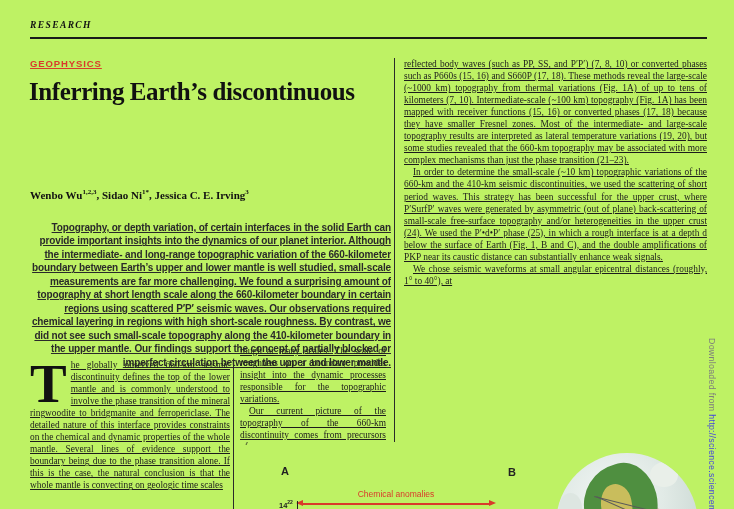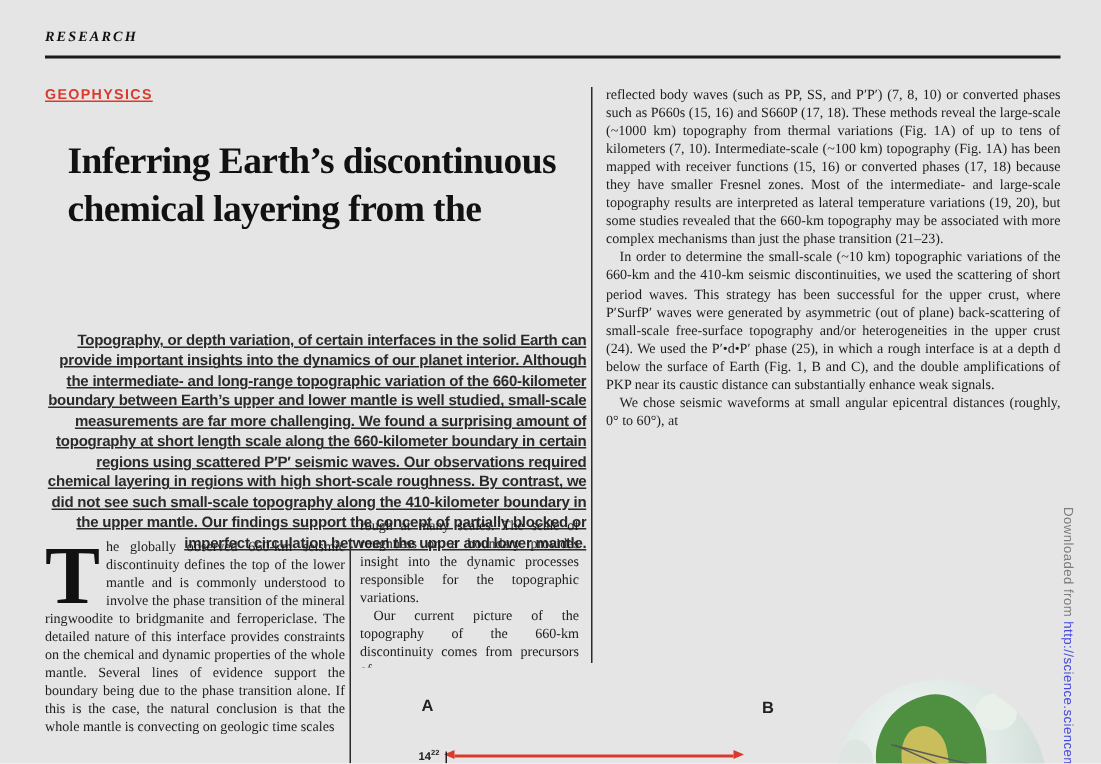--- a/index.html
+++ b/index.html
@@ -1,32 +1,32 @@
 <!DOCTYPE html>
 <html><head>
 <meta charset="utf-8">
 <style>
   html,body { margin:0; padding:0; }
   body { width:734px; height:509px; background:#ffffff; font-family:"Liberation Serif", serif; }
-  .page { position:relative; width:734px; height:509px; overflow:hidden; background:#e5e5e5; color:#1a1a1a; }
+  .page { position:relative; width:734px; height:509px; overflow:hidden; background:#bef264; color:#1a1a1a; }
 
   .masthead { position:absolute; left:30px; top:20px; font:bold italic 9.5px "Liberation Serif", serif; letter-spacing:1.4px; color:#111; }
   .head-rule { position:absolute; left:30px; top:37px; width:677px; height:1.5px; background:#1a1a1a; }
 
   .section-label { position:absolute; left:30px; top:58px; font:bold 9.5px "Liberation Sans", sans-serif; letter-spacing:.9px; color:#d93a2b;text-decoration:underline; }
 
   .title { position:absolute; left:29px; top:76px; width:368px; font:bold 25px/31.5px "Liberation Serif", serif; letter-spacing:-0.4px; color:#111; }
 
   .authors { position:absolute; left:30px; top:188px; width:360px; font:bold 11px "Liberation Serif", serif; color:#111; }
   .authors sup { font-size:7px; }
 
   .abstract { position:absolute; left:30px; top:211px; width:361px; height:147px; overflow:hidden;
               font:bold 10px/13.45px "Liberation Sans", sans-serif; letter-spacing:-0.15px; color:#2a2a2a; text-align:right;text-decoration:underline; }
 
-  .bodytext { position:absolute; font-size:9.4px; line-height:12.05px; text-align:justify; color:#1c1c1c; }
+  .bodytext { position:absolute; font-size:9.4px; line-height:12.05px; text-align:justify; color:#1c1c1c;text-decoration:underline; }
   .bodytext p { margin:0; }
   .bodytext p.ind { text-indent:9px; }
   .col1 { left:30px; top:359px; width:200px; height:150px; overflow:hidden; }
   .col2 { left:240px; top:345px; width:146px; height:100px; overflow:hidden; }
   .col3 { left:404px; top:58px; width:303px; height:372px; overflow:hidden; }
   .col3 p + p { margin-top:0; }
 
   .dropcap { float:left; font:bold 55px/44px "Liberation Serif", serif; color:#111; margin:3px 4px 0 0; }
 
   .vrule { position:absolute; width:1px; background:#2a2a2a; }
@@ -73,48 +73,52 @@
 </head>
 <body>
 
 <div class="page">
 
   <div class="masthead">RESEARCH</div>
   <div class="head-rule"></div>
 
   <div class="section-label">GEOPHYSICS</div>
 
-  <h1 class="title" style="margin:16px;">
+  <h1 class="title" style="margin:0;">
     <span>Inferring Earth’s discontinuous</span><br>
-    <span>chemical layering from the</span><br>
+    <br>
   </h1>
 
+  <div class="authors">
+    <span>Wenbo Wu</span><sup>1,2,3</sup><span>, </span><span>Sidao Ni</span><sup>1*</sup><span>, </span><span>Jessica C. E. Irving</span><sup>3</sup>
+  </div>
 
   <p class="abstract">Topography, or depth variation, of certain interfaces in the solid Earth can provide important insights into the dynamics of our planet interior. Although the intermediate- and long-range topographic variation of the 660-kilometer boundary between Earth’s upper and lower mantle is well studied, small-scale measurements are far more challenging. We found a surprising amount of topography at short length scale along the 660-kilometer boundary in certain regions using scattered P′P′ seismic waves. Our observations required chemical layering in regions with high short-scale roughness. By contrast, we did not see such small-scale topography along the 410-kilometer boundary in the upper mantle. Our findings support the concept of partially blocked or imperfect circulation between the upper and lower mantle.</p>
 
   <div class="bodytext col1">
     <span class="dropcap">T</span><span>he globally observed 660-km seismic discontinuity defines the top of the lower mantle and is commonly understood to involve the phase transition of the mineral ringwoodite to bridgmanite and ferropericlase. The detailed nature of this interface provides constraints on the chemical and dynamic properties of the whole mantle. Several lines of evidence support the boundary being due to the phase transition alone. If this is the case, the natural conclusion is that the whole mantle is convecting on geologic time scales</span>
   </div>
 
   <div class="vrule rule-cols"></div>
 
   <div class="bodytext col2">
     <p>rough at many scales. The scale of roughness on a boundary provides insight into the dynamic processes responsible for the topographic variations.</p>
     <p class="ind">Our current picture of the topography of the 660-km discontinuity comes from precursors of</p>
   </div>
 
   <div class="vrule rule-main"></div>
 
   <div class="bodytext col3">
     <p>reflected body waves (such as PP, SS, and P′P′) (7, 8, 10) or converted phases such as P660s (15, 16) and S660P (17, 18). These methods reveal the large-scale (~1000 km) topography from thermal variations (Fig. 1A) of up to tens of kilometers (7, 10). Intermediate-scale (~100 km) topography (Fig. 1A) has been mapped with receiver functions (15, 16) or converted phases (17, 18) because they have smaller Fresnel zones. Most of the intermediate- and large-scale topography results are interpreted as lateral temperature variations (19, 20), but some studies revealed that the 660-km topography may be associated with more complex mechanisms than just the phase transition (21–23).</p>
     <p class="ind">In order to determine the small-scale (~10 km) topographic variations of the 660-km and the 410-km seismic discontinuities, we used the scattering of short period waves. This strategy has been successful for the upper crust, where P′SurfP′ waves were generated by asymmetric (out of plane) back-scattering of small-scale free-surface topography and/or heterogeneities in the upper crust (24). We used the P′•d•P′ phase (25), in which a rough interface is at a depth d below the surface of Earth (Fig. 1, B and C), and the double amplifications of PKP near its caustic distance can substantially enhance weak signals.</p>
-    <p class="ind">We chose seismic waveforms at small angular epicentral distances (roughly, 0° to 60°), at</p>
+    <p class="ind">We chose seismic waveforms at small angular epicentral distances (roughly, 1° to 40°), at</p>
   </div>
 
   <div class="panel-label label-a">A</div>
+  <div class="fig-annotation">Chemical anomalies</div>
   <div class="fig-arrow"></div>
   <div class="axis-tick"><span>14</span><sup>22</sup></div>
   <div class="axis-stub"></div>
 
   <div class="panel-label label-b">B</div>
 
   <div class="globe">
     <div class="land-w"></div>
     <div class="land-gl"></div>
     <div class="mantle"></div>

